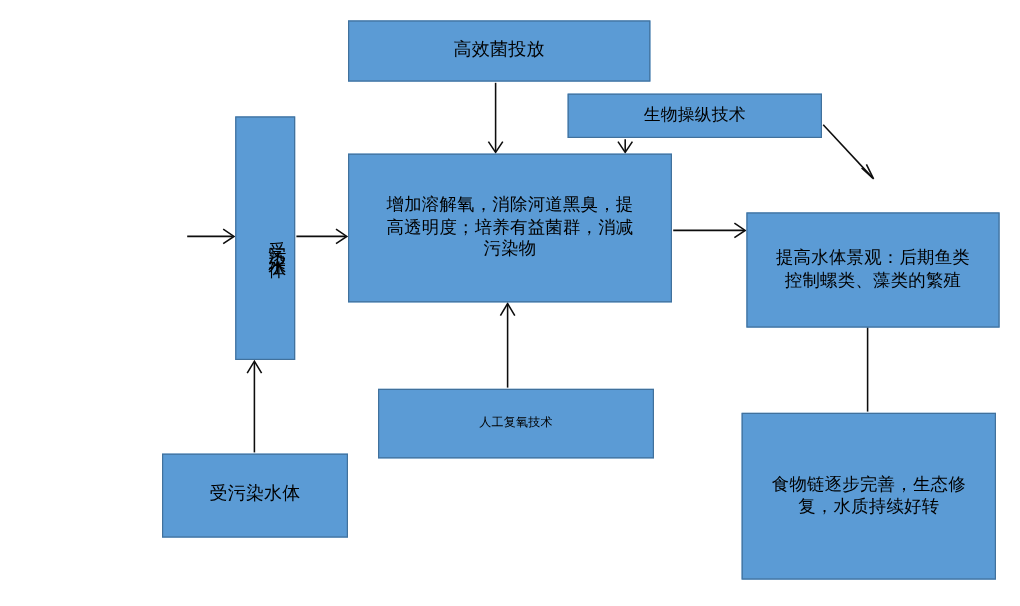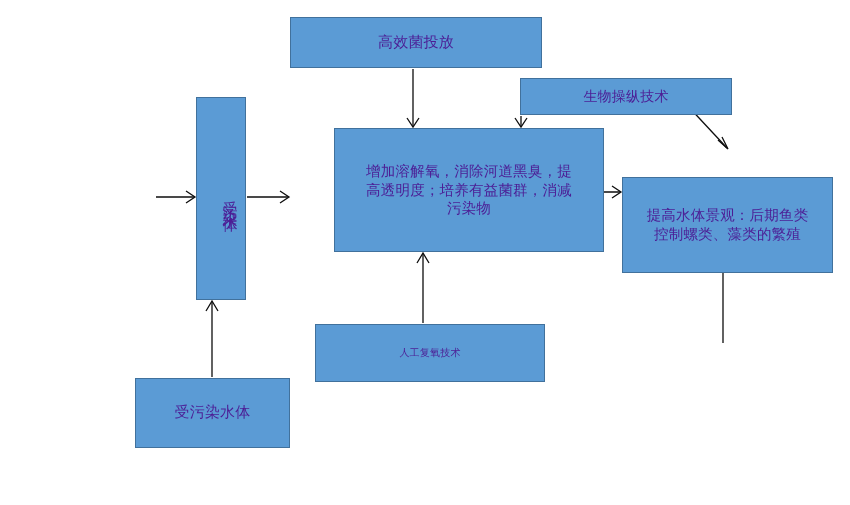--- a/index.html
+++ b/index.html
@@ -16,21 +16,21 @@
     width: 850px;
     height: 505px;
     background: #ffffff;
     overflow: hidden;
   }
   .node {
     position: absolute;
     box-sizing: border-box;
     background: #5B9BD5;
     border: 1px solid #41719C;
-    color: #4c1d95;
+    color: #000000;
     display: flex;
     align-items: center;
     justify-content: center;
     text-align: center;
     line-height: 1.28;
     font-size: 15px;
     letter-spacing: 0.2px;
     padding: 14px 6px;
   }
   .node .label {
@@ -115,37 +115,41 @@
 
 
   <div class="node vertical" style="left:196px; top:97px; width:50px; height:203px; font-size:15px;">
     <span class="label">受污染水体</span>
   </div>
 
   <div class="node" style="left:290px; top:17px; width:252px; height:51px; font-size:15px;">
     <span class="label">高效菌投放</span>
   </div>
 
-  <div class="node" style="left:473px; top:78px; width:212px; height:37px; font-size:14px;margin-left:47px;">
+  <div class="node" style="left:473px; top:78px; width:212px; height:37px; font-size:14px;">
     <span class="label">生物操纵技术</span>
   </div>
 
-  <div class="node" style="left:290px; top:128px; width:270px; height:124px; font-size:14.5px;margin-left:44px;">
+  <div class="node" style="left:290px; top:128px; width:270px; height:124px; font-size:14.5px;">
     <span class="label">增加溶解氧，消除河道黑臭，提
 高透明度；培养有益菌群，消减
 污染物</span>
   </div>
 
   <div class="node" style="left:622px; top:150px; width:211px; height:96px; font-size:14.5px;margin-top:27px;">
     <span class="label">提高水体景观：后期鱼类
 控制螺类、藻类的繁殖</span>
   </div>
 
   <div class="node" style="left:135px; top:378px; width:155px; height:70px; font-size:15px;">
     <span class="label">受污染水体</span>
   </div>
 
   <div class="node" style="left:315px; top:324px; width:230px; height:58px; font-size:10px;">
     <span class="label">人工复氧技术</span>
   </div>
 
+  <div class="node" style="left:618px; top:344px; width:212px; height:139px; font-size:14.5px;">
+    <span class="label">食物链逐步完善，生态修
+复，水质持续好转</span>
+  </div>
 
 </div>
 
 </body></html>

